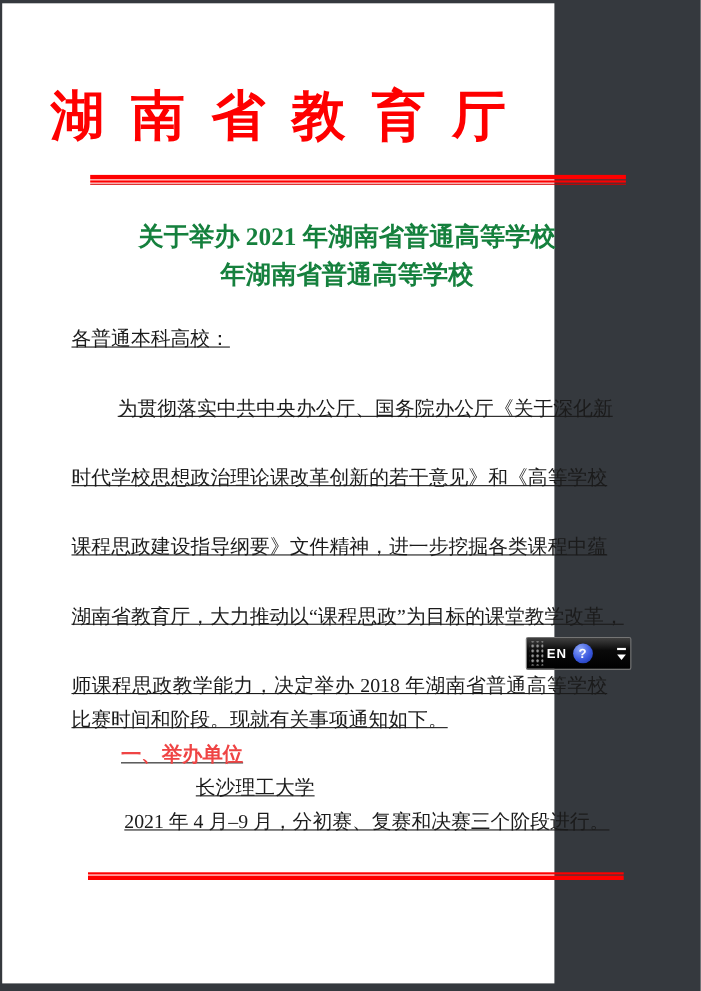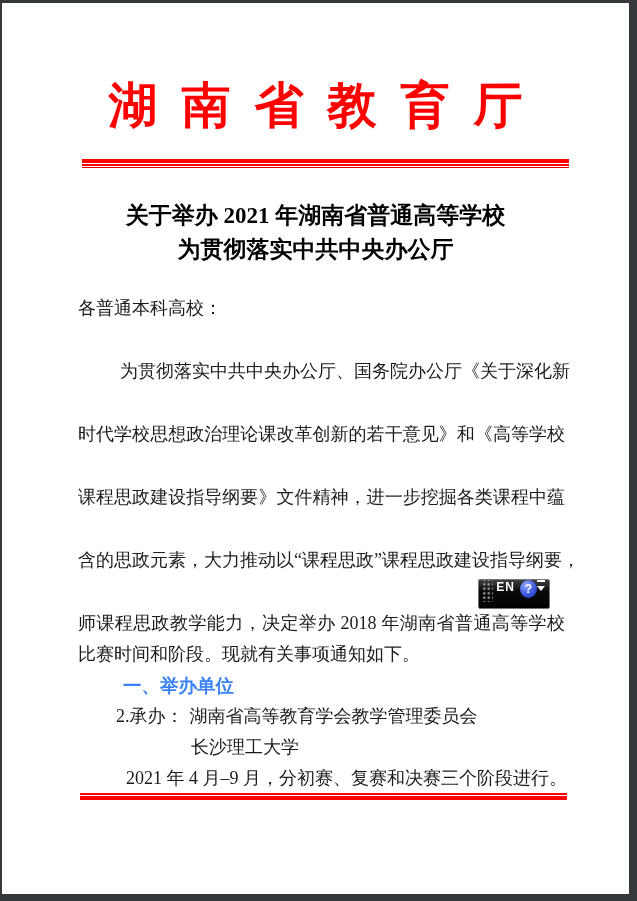--- a/index.html
+++ b/index.html
@@ -5,21 +5,21 @@
   html,body { margin:0; padding:0; }
   body {
     width:637px; height:901px;
     background:#35393e;
     position:relative;
     overflow:hidden;
     font-family:"Liberation Serif","DejaVu Serif",serif;
   }
   .page {
     position:absolute; left:2px; top:3px;
-    width:627px; height:891px;
+    width:502px; height:891px;
     background:#ffffff;
   }
   
   .agency {
     position:absolute; top:70px; left:0; width:100%;
     text-align:center;
     color:#fe0000;
     font-size:49px; font-weight:700;
     letter-spacing:24px; text-indent:24px;
     white-space:nowrap;
@@ -27,52 +27,53 @@
   }
   .rule-top { position:absolute; top:156px; left:80px; width:487px; }
   .rule-top .r1 { height:4px; background:#fe0000; }
   .rule-top .r2 { height:2px; background:#fe0000; margin-top:1px; }
   .rule-top .r3 { height:1px; background:#d90000; margin-top:1px; }
 
   .doc-title {
     position:absolute; top:196px; left:40px; width:547px;
     text-align:center;
     font-size:23px; font-weight:700; line-height:34px;
-    color:#000000;
+    color:#15803d;
   }
 
   .content {
-    position:absolute; top:290px; left:76px; width:487px;
+    position:absolute; top:290px; left:63px; width:487px;
     font-size:18px; line-height:31px;
     color:#1b1b1b;
+    text-decoration:underline;
   }
   .line { height:31px; white-space:nowrap; }
   .jline { text-align:justify; text-align-last:justify;margin-top:32px; }
   .indent1 { text-indent:42px; }
   .sec-head {
     font-family:"Liberation Sans","DejaVu Sans",sans-serif;
     font-weight:700; font-size:18.5px;
-    padding-left:45px; color:#3b82f6;
+    padding-left:45px; color:#ef4444;
   }
   .item { padding-left:38px; }
   .item .value { margin-left:6px; }
   .cont { padding-left:113px; }
   .sec2-text { text-indent:48px; }
 
   .rule-bottom { position:absolute; top:790px; left:78px; width:487px; }
   .rule-bottom .rb1 { height:2px; background:#fe0000; }
   .rule-bottom .rb2 { height:4px; background:#fe0000; margin-top:1px; }
 
   
   .langbar {
     position:absolute; left:478px; top:579px;
-    width:72px; height:30px; box-sizing:border-box;
+    width:96px; height:30px; box-sizing:border-box;
     background:linear-gradient(#404040,#0a0a0a 40%,#000 100%);
     border:1px solid #757575; border-radius:2px;
-    display:flex; 
+    display:flex; align-items:center;
   }
   .grip {
     width:13px; height:22px; margin-left:2px;
     background-image:radial-gradient(circle,#9a9a9a 1px,transparent 1.4px);
     background-size:4.5px 4.5px; background-position:1px 2px;
     cursor:move;
   }
   .en {
     color:#ffffff; margin-left:3px;
     font-family:"Liberation Sans","DejaVu Sans",sans-serif;
@@ -105,39 +106,36 @@
   <div class="agency">湖南省教育厅</div>
 
   <div class="rule-top">
     <div class="r1"></div>
     <div class="r2"></div>
     <div class="r3"></div>
   </div>
 
   <div class="doc-title">
     <div>关于举办 2021 年湖南省普通高等学校</div>
-    <div>为贯彻落实中共中央办公厅</div>
+    <div>年湖南省普通高等学校</div>
   </div>
 
   <div class="content">
     <div class="line">各普通本科高校：</div>
 
     <div class="line jline indent1">为贯彻落实中共中央办公厅、国务院办公厅《关于深化新</div>
     <div class="line jline">时代学校思想政治理论课改革创新的若干意见》和《高等学校</div>
     <div class="line jline">课程思政建设指导纲要》文件精神，进一步挖掘各类课程中蕴</div>
-    <div class="line jline">含的思政元素，大力推动以“课程思政”课程思政建设指导纲要，</div>
+    <div class="line jline">湖南省教育厅，大力推动以“课程思政”为目标的课堂教学改革，</div>
     <div class="line jline">师课程思政教学能力，决定举办 2018 年湖南省普通高等学校</div>
     <div class="line">比赛时间和阶段。现就有关事项通知如下。</div>
 
     <div class="line sec-head">一、举办单位</div>
 
 
-    <div class="line item">
-      <span class="label">2.承办：</span><span class="value">湖南省高等教育学会教学管理委员会</span>
-    </div>
 
     <div class="line cont">长沙理工大学</div>
 
     <div class="line sec2-text">2021 年 4 月–9 月，分初赛、复赛和决赛三个阶段进行。</div>
   </div>
 
   <div class="rule-bottom">
     <div class="rb1"></div>
     <div class="rb2"></div>
   </div>

